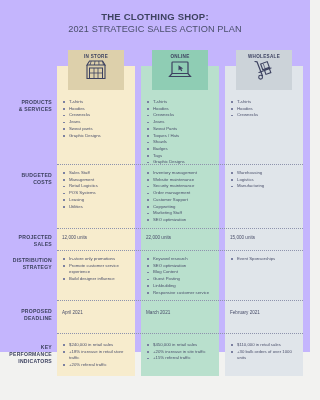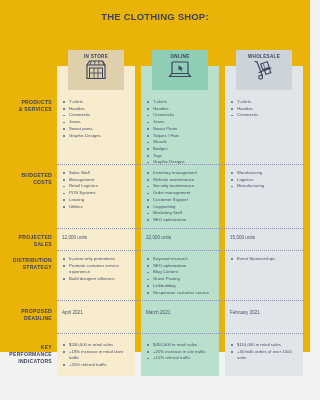--- a/index.html
+++ b/index.html
@@ -12,21 +12,21 @@
     background: #f2f2f0;
     font-family: "Liberation Sans", sans-serif;
     overflow: hidden;
     position: relative;
   }
 
   .page {
     position: relative;
     width: 310px;
     height: 352px;
-    background: #eab308;
+    background: #c4b5fd;
   }
 
   
   .title-block {
     position: absolute;
     top: 10px;
     left: 0;
     width: 310px;
     text-align: center;
   }
@@ -137,20 +137,21 @@
     color: #4a4f6b;
   }
 </style>
 </head>
 <body>
 
 <div class="page">
 
   <div class="title-block">
     <div class="title-main">THE CLOTHING SHOP:</div>
+    <div class="title-sub">2021 STRATEGIC SALES ACTION PLAN</div>
   </div>
 
   <div class="band band-instore"></div>
   <div class="band band-online"></div>
   <div class="band band-wholesale"></div>
 
   <div class="head-card head-instore">
     <span class="head-label">IN STORE</span>
     <span class="head-icon">
       <svg width="22" height="20" viewBox="0 0 22 20">

